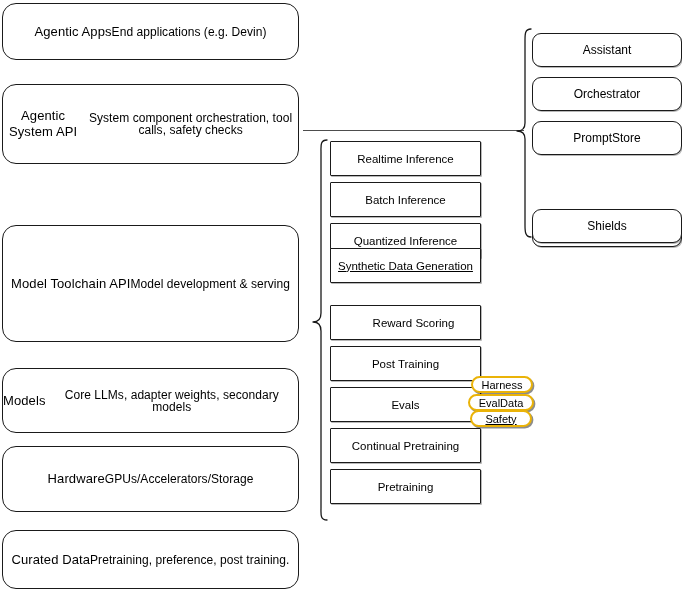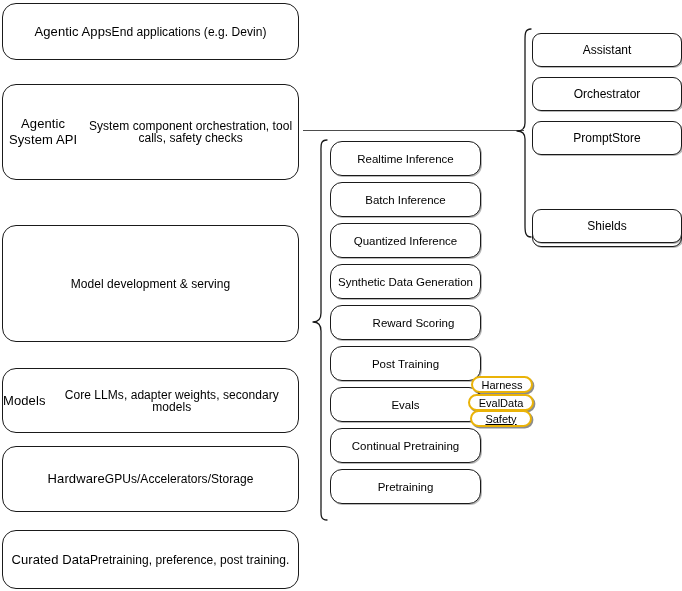--- a/index.html
+++ b/index.html
@@ -54,21 +54,21 @@
     line-height: 12px;
     margin-top: 0;
     letter-spacing: 0.05px;
   }
 
   
   .mid-box {
     left: 330px;
     width: 151px;
     height: 35px;
-    border-radius: 12px;
+    border-radius: 1px;
     font-size: 11.5px;
     line-height: 14px;
     box-shadow: 1px 1px 0 rgba(0,0,0,0.28);
   }
 
   
   .right-box {
     left: 532px;
     width: 150px;
     height: 34px;
@@ -116,26 +116,27 @@
 </head>
 <body>
 
 <div id="diagram">
 
   <div class="box layer-box" style="top:3px;height:57px;">
     <div class="layer-title">Agentic Apps</div>
     <div class="layer-sub">End applications (e.g. Devin)</div>
   </div>
 
-  <div class="box layer-box" style="top:84px;height:96px;">
+  <div class="box layer-box" style="top:84px;height:80px;">
     <div class="layer-title">Agentic System API</div>
     <div class="layer-sub">System component orchestration, tool calls, safety checks</div>
   </div>
 
   <div class="box layer-box" style="top:225px;height:117px;">
+    <div class="layer-title">Model Toolchain API</div>
     <div class="layer-sub">Model development &amp; serving</div>
   </div>
 
   <div class="box layer-box" style="top:368px;height:65px;">
     <div class="layer-title">Models</div>
     <div class="layer-sub">Core LLMs, adapter weights, secondary models</div>
   </div>
 
   <div class="box layer-box" style="top:446px;height:66px;">
     <div class="layer-title">Hardware</div>
@@ -159,21 +160,21 @@
 
   <div class="box mid-box" style="top:141px;">
     <span>Realtime Inference</span>
   </div>
   <div class="box mid-box" style="top:182px;">
     <span>Batch Inference</span>
   </div>
   <div class="box mid-box" style="top:223px;">
     <span>Quantized Inference</span>
   </div>
-  <div class="box mid-box" style="top:264px;">
+  <div class="box mid-box" style="top:248px;text-decoration:underline;">
     <span>Synthetic Data Generation</span>
   </div>
   <div class="box mid-box" style="top:305px;padding-left:16px;">
     <span>Reward Scoring</span>
   </div>
   <div class="box mid-box" style="top:346px;">
     <span>Post Training</span>
   </div>
   <div class="box mid-box" style="top:387px;">
     <span>Evals</span>

